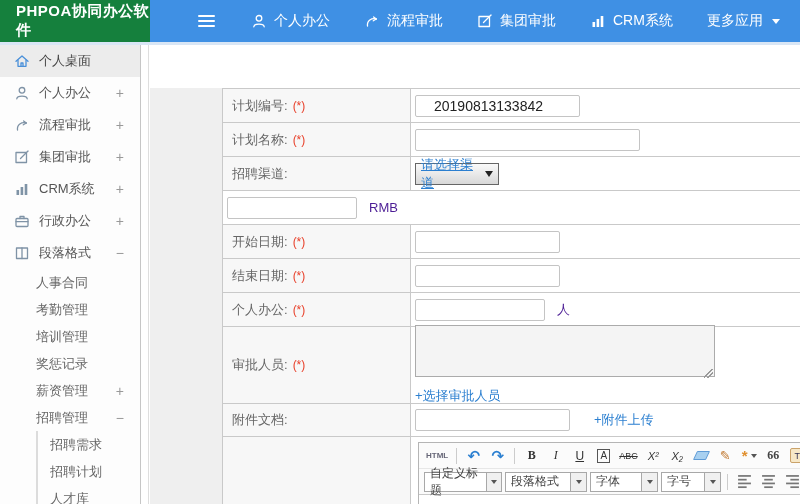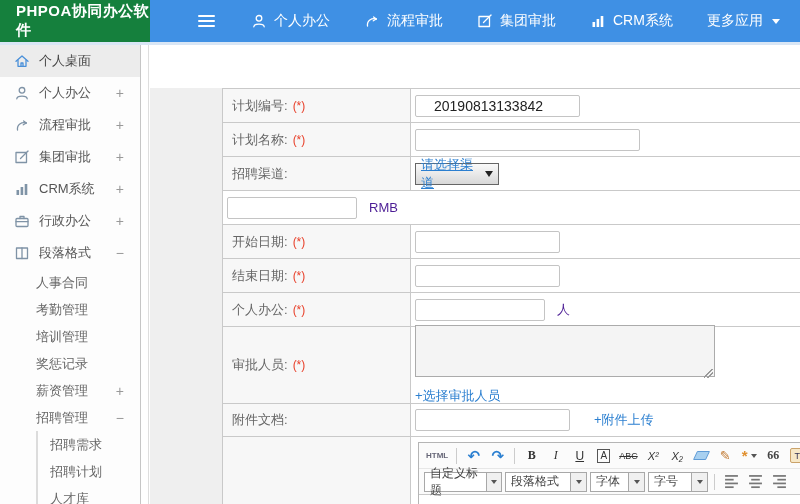--- a/index.html
+++ b/index.html
@@ -400,21 +400,21 @@
                   <span class="car">
                     <i></i>
                   </span>
                 </div>
                 <div class="tsel" style="width: 82px;">
                   <span>段落格式</span>
                   <span class="car">
                     <i></i>
                   </span>
                 </div>
-                <div class="tsel" style="width: 55px;">
+                <div class="tsel" style="width: 68px;">
                   <span>字体</span>
                   <span class="car">
                     <i></i>
                   </span>
                 </div>
                 <div class="tsel" style="width: 60px;">
                   <span>字号</span>
                   <span class="car">
                     <i></i>
                   </span>

